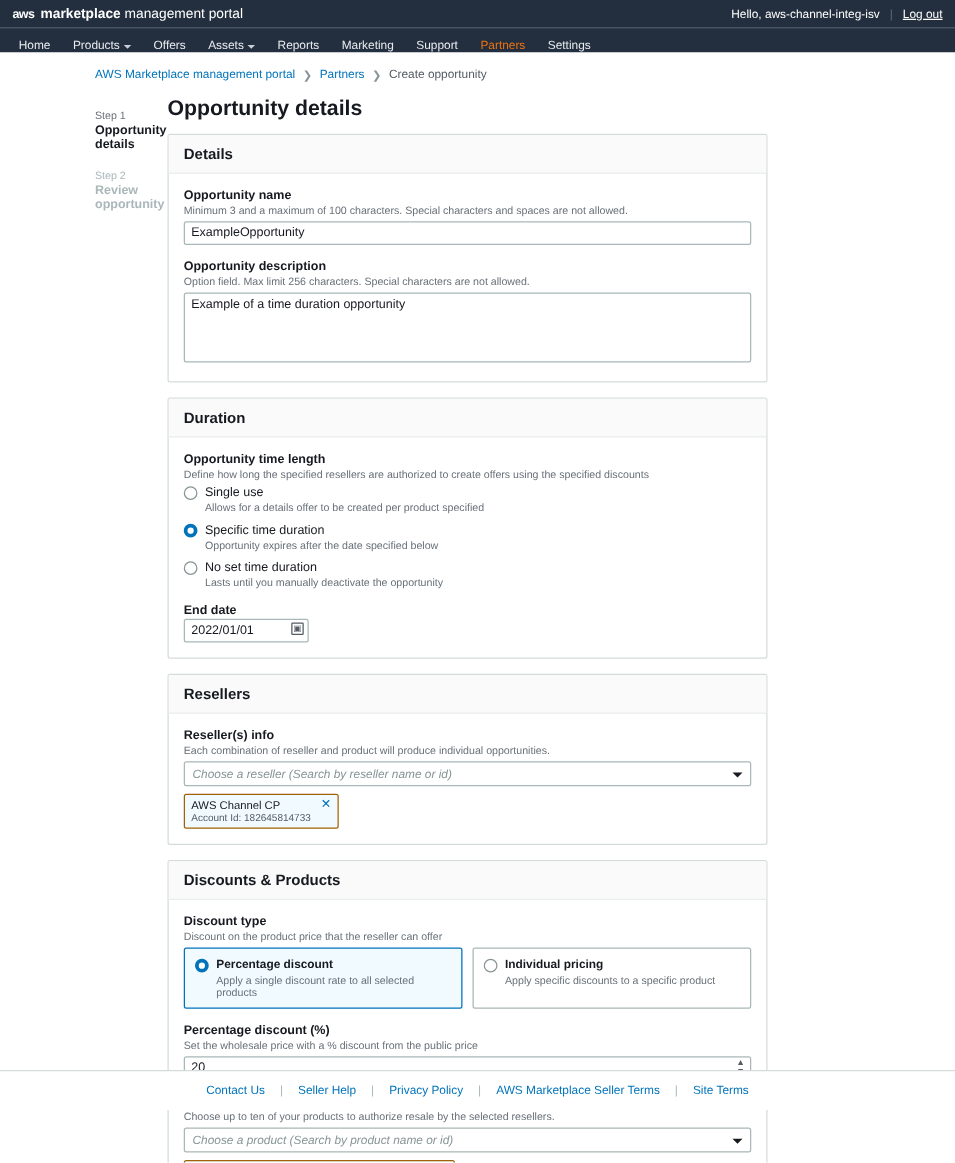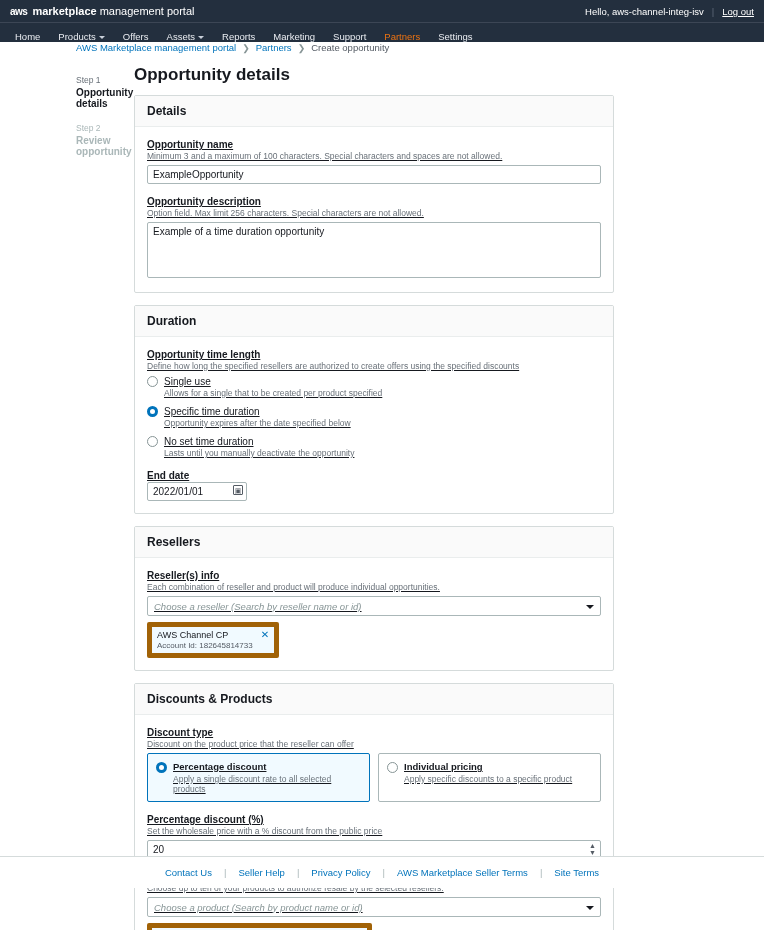--- a/index.html
+++ b/index.html
@@ -67,21 +67,21 @@
   .caret {
     display: inline-block;
     width: 0; height: 0;
     border-left: 3px solid transparent;
     border-right: 3px solid transparent;
     border-top: 3px solid #c9d0d9;
     margin-top: 1px;
   }
   
   .page {
-    padding: 0 0 0 0;
+    padding: 12px 0 0 0;
     background: #ffffff;
     height: 846px;
     position: relative;
   }
   .breadcrumb {
     display: flex;
     align-items: center;
     gap: 6px;
     font-size: 9.5px;
     margin-left: 76px;
@@ -119,21 +119,21 @@
     background: #ffffff;
     margin-bottom: 12px;
   }
   .card-head {
     padding: 8px 12px;
     border-bottom: 1px solid #eaeded;
     font-size: 12px;
     font-weight: bold;
     background: #fafafa;
   }
-  .card-body { padding: 12px; text-decoration: underline; }
+  .card-body { padding: 12px; }
   .field { margin-bottom: 12px; }
   .field:last-child { margin-bottom: 0; }
   .flabel { font-size: 10px; font-weight: bold; display: block; margin-bottom: 1px; }
   .fhint { font-size: 8.5px; color: #687078; margin-bottom: 4px; }
   input.txt, textarea.txt {
     width: 100%;
     border: 1px solid #aab7b8;
     border-radius: 2px;
     padding: 3px 5px;
     font-size: 10px;
@@ -177,21 +177,21 @@
   .select .chev {
     position: absolute; right: 6px; top: 8px;
     width: 0; height: 0;
     border-left: 4px solid transparent;
     border-right: 4px solid transparent;
     border-top: 4px solid #16191f;
   }
   .token {
     display: inline-flex;
     align-items: flex-start;
-    border: 5px solid #a16207;
+    border: 1px solid #a16207;
     background: #f1faff;
     border-radius: 2px;
     padding: 3px 5px;
     margin-top: 6px;
     gap: 8px;
   }
   .token-main { font-size: 9px; color: #16191f; }
   .token-sub { font-size: 8px; color: #545b64; margin-top: 1px; }
   .token-x { color: #0073bb; font-size: 10px; cursor: pointer; line-height: 1; }
   
@@ -324,21 +324,21 @@
         <div class="card-head">Duration</div>
         <div class="card-body">
           <div class="field">
             <span class="flabel">Opportunity time length</span>
             <div class="fhint">Define how long the specified resellers are authorized to create offers using the specified discounts</div>
 
             <div class="radio-row">
               <span class="radio"></span>
               <span>
                 <span class="radio-label">Single use</span>
-                <div class="radio-sub">Allows for a single that to be created per product specified</div>
+                <div class="radio-sub">Allows for a details offer to be created per product specified</div>
               </span>
             </div>
 
             <div class="radio-row">
               <span class="radio sel"></span>
               <span>
                 <span class="radio-label">Specific time duration</span>
                 <div class="radio-sub">Opportunity expires after the date specified below</div>
               </span>
             </div>

